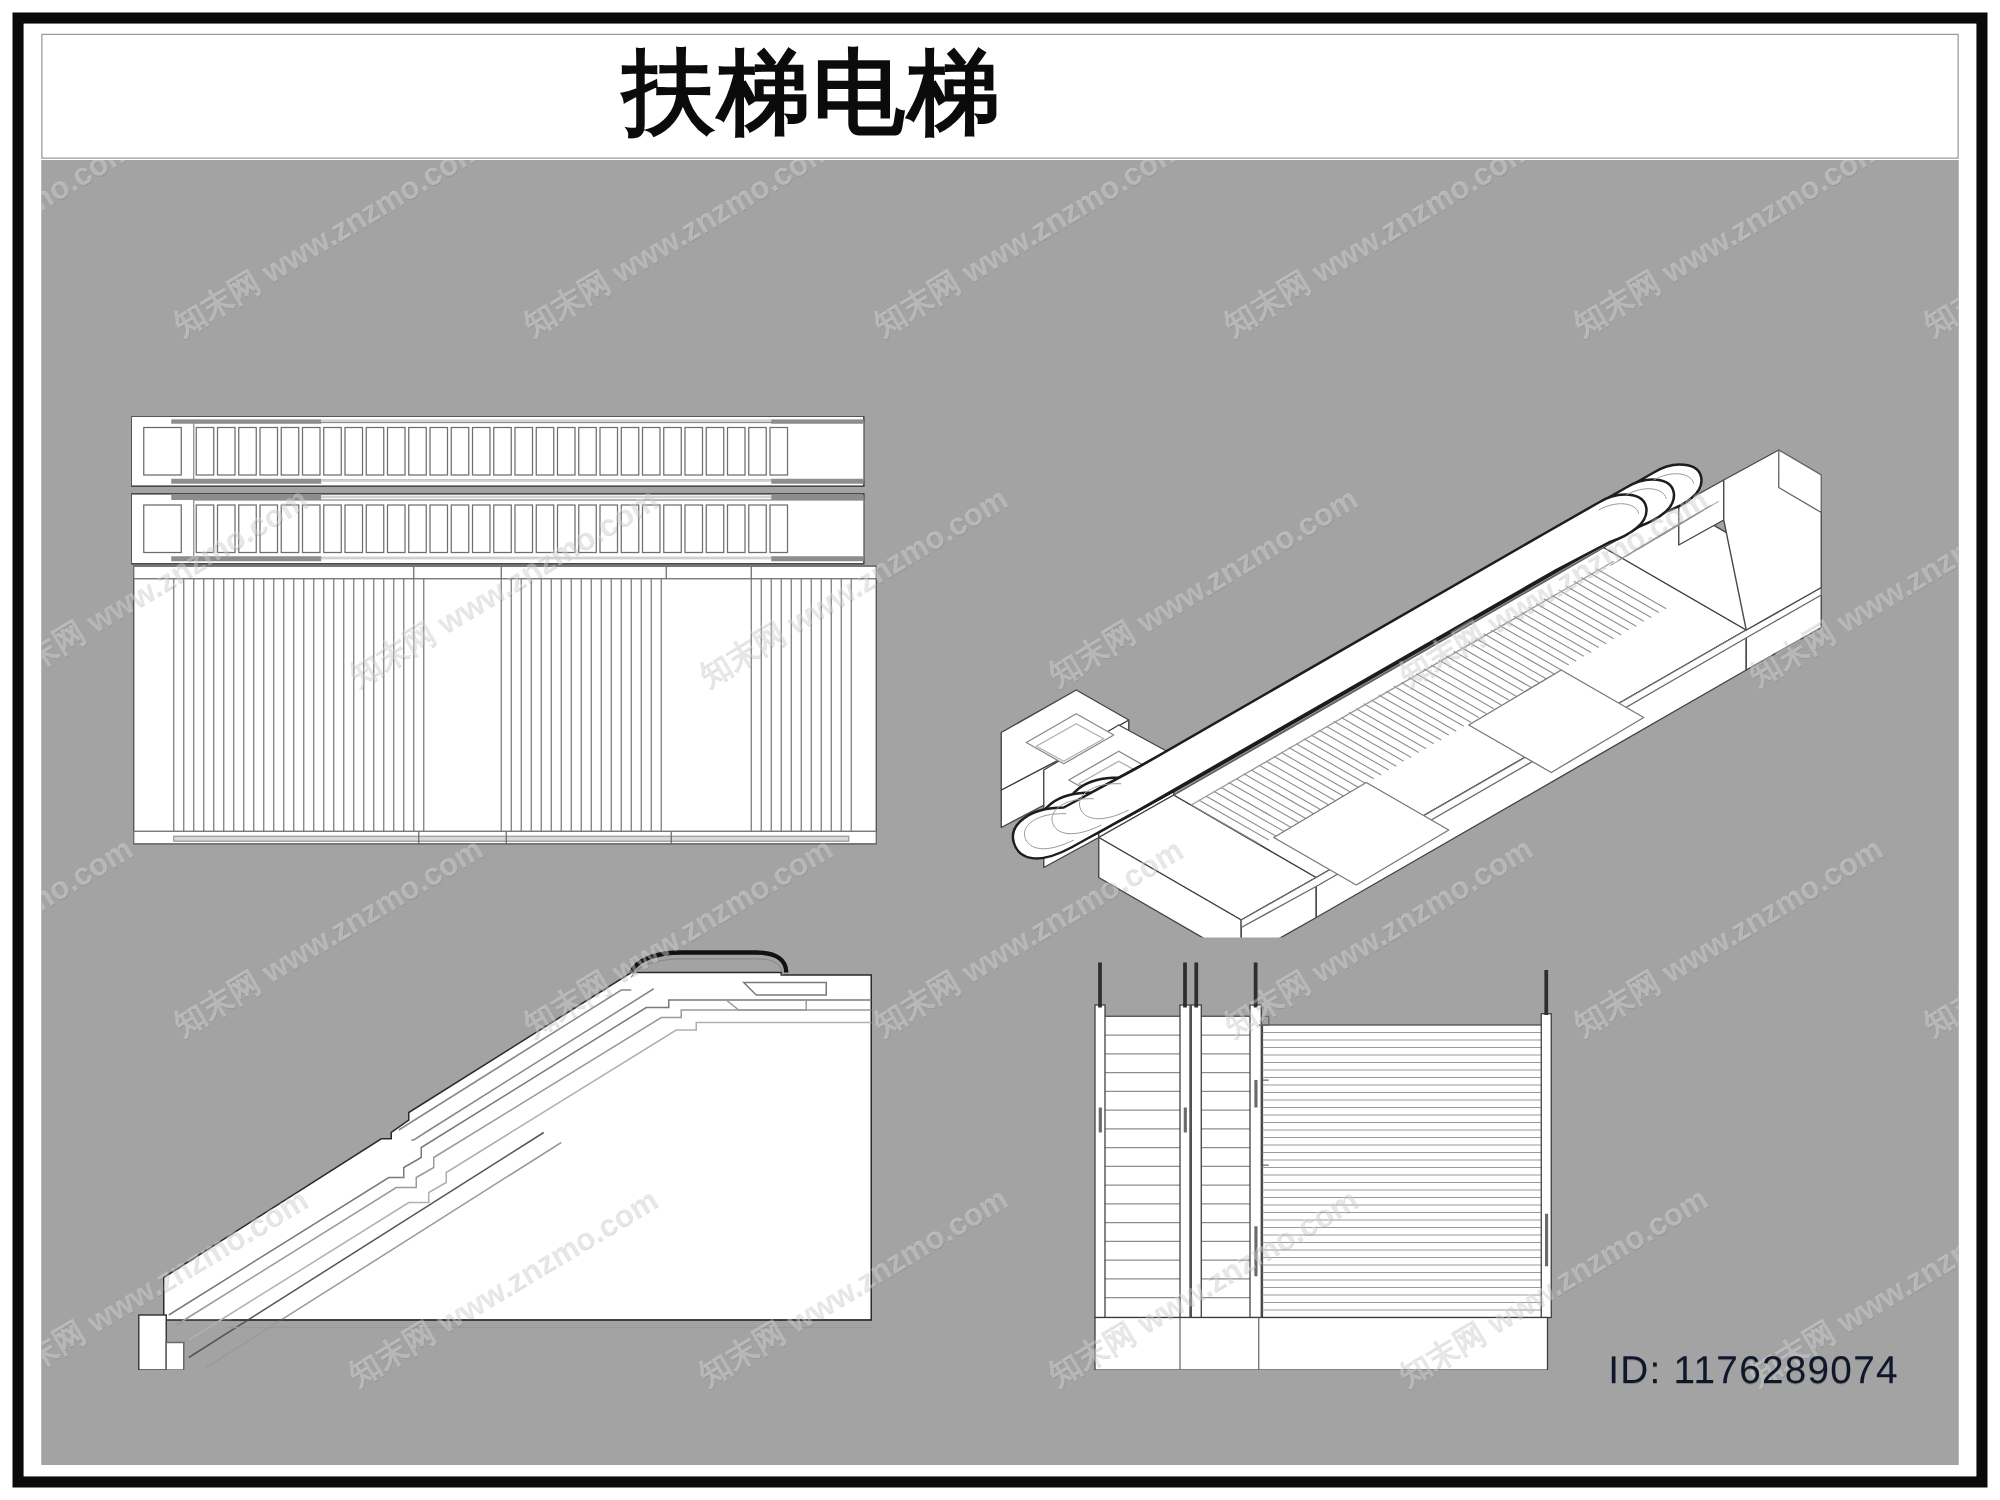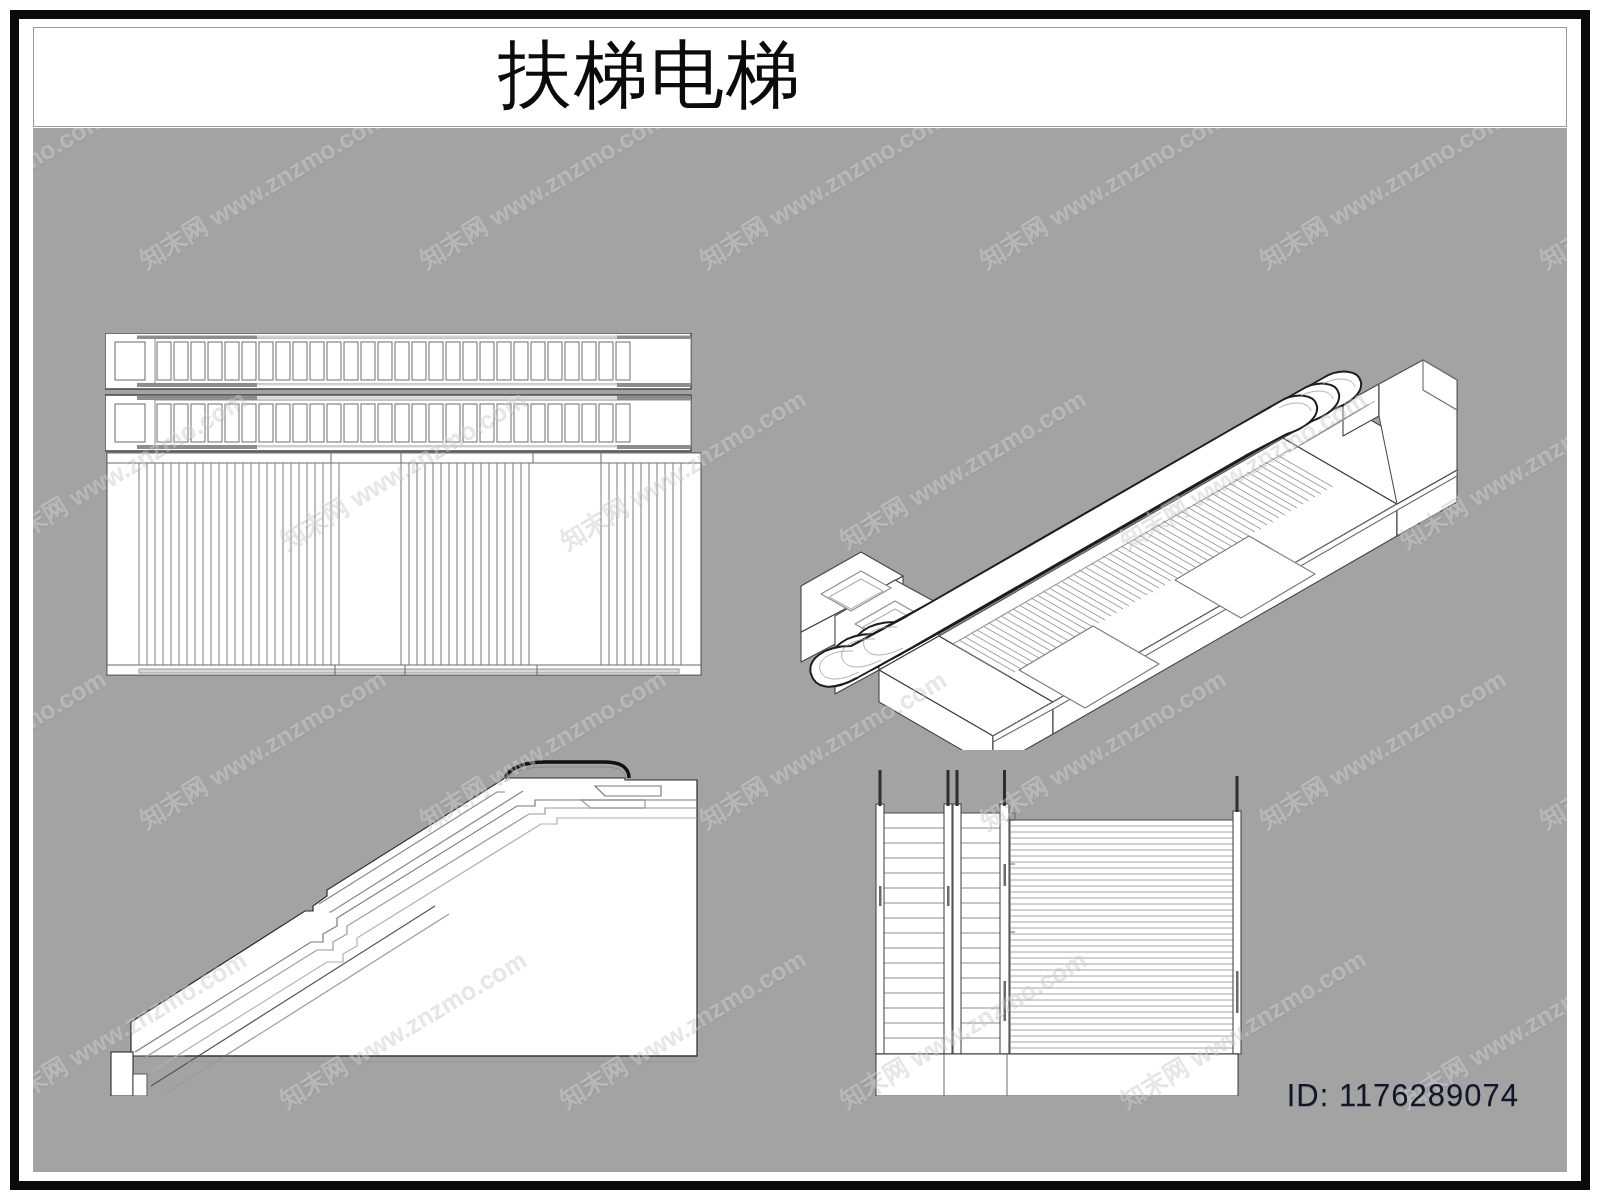--- a/index.html
+++ b/index.html
@@ -21,21 +21,21 @@
 
   
   .title-band{
     position:absolute;left:33px;top:27px;width:1534px;height:100px;
     background:#ffffff;border:1px solid #9a9a9a;box-sizing:border-box;
     display:flex;align-items:center;justify-content:center;overflow:hidden;
   }
   .title-text{
     font-family:"Liberation Serif","DejaVu Serif",serif;
     font-size:74px;line-height:1;color:#0b0b0b;letter-spacing:2px;
-    font-weight:400;transform:translateX(-150px) translateY(-2px);
+    font-weight:700;transform:translateX(-150px) translateY(-2px);
     white-space:nowrap;
   }
 
   
   .canvas{
     position:absolute;left:33px;top:128px;width:1534px;height:1044px;
     background:#a3a3a3;overflow:hidden;
   }
 
   

